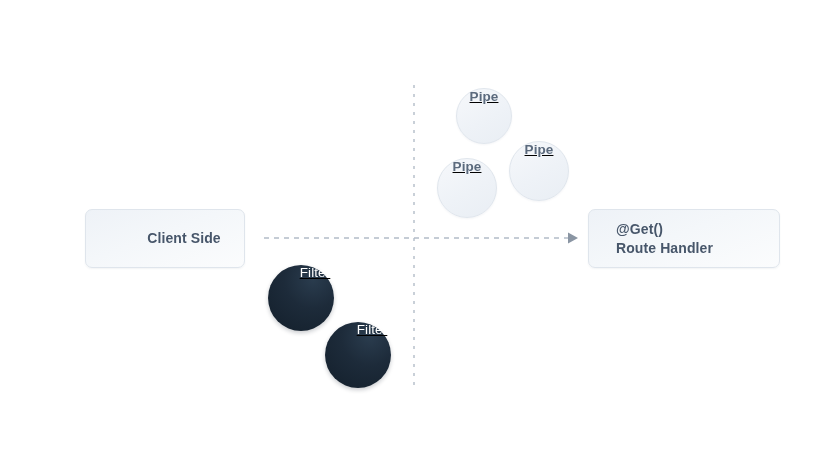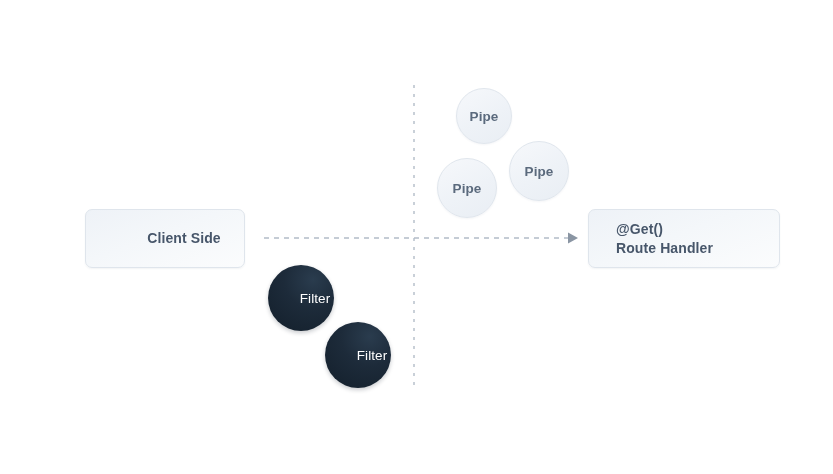--- a/index.html
+++ b/index.html
@@ -58,22 +58,23 @@
     padding-left: 27px;
     text-align: left;
   }
 
   
   .circle {
     position: absolute;
     box-sizing: border-box;
     border-radius: 50%;
     display: flex;
-    align-items: center;
+    align-items: flex-start;
     justify-content: center;
+    text-decoration: underline;
   }
   .circle .circle-text {
     font-size: 13.5px;
     font-weight: 600;
     letter-spacing: 0.1px;
   }
 
   .pipe-circle {
     border: 1px solid #e0e6ed;
     background: linear-gradient(150deg, #f6f8fb 0%, #eef2f7 55%, #e9eef4 100%);

